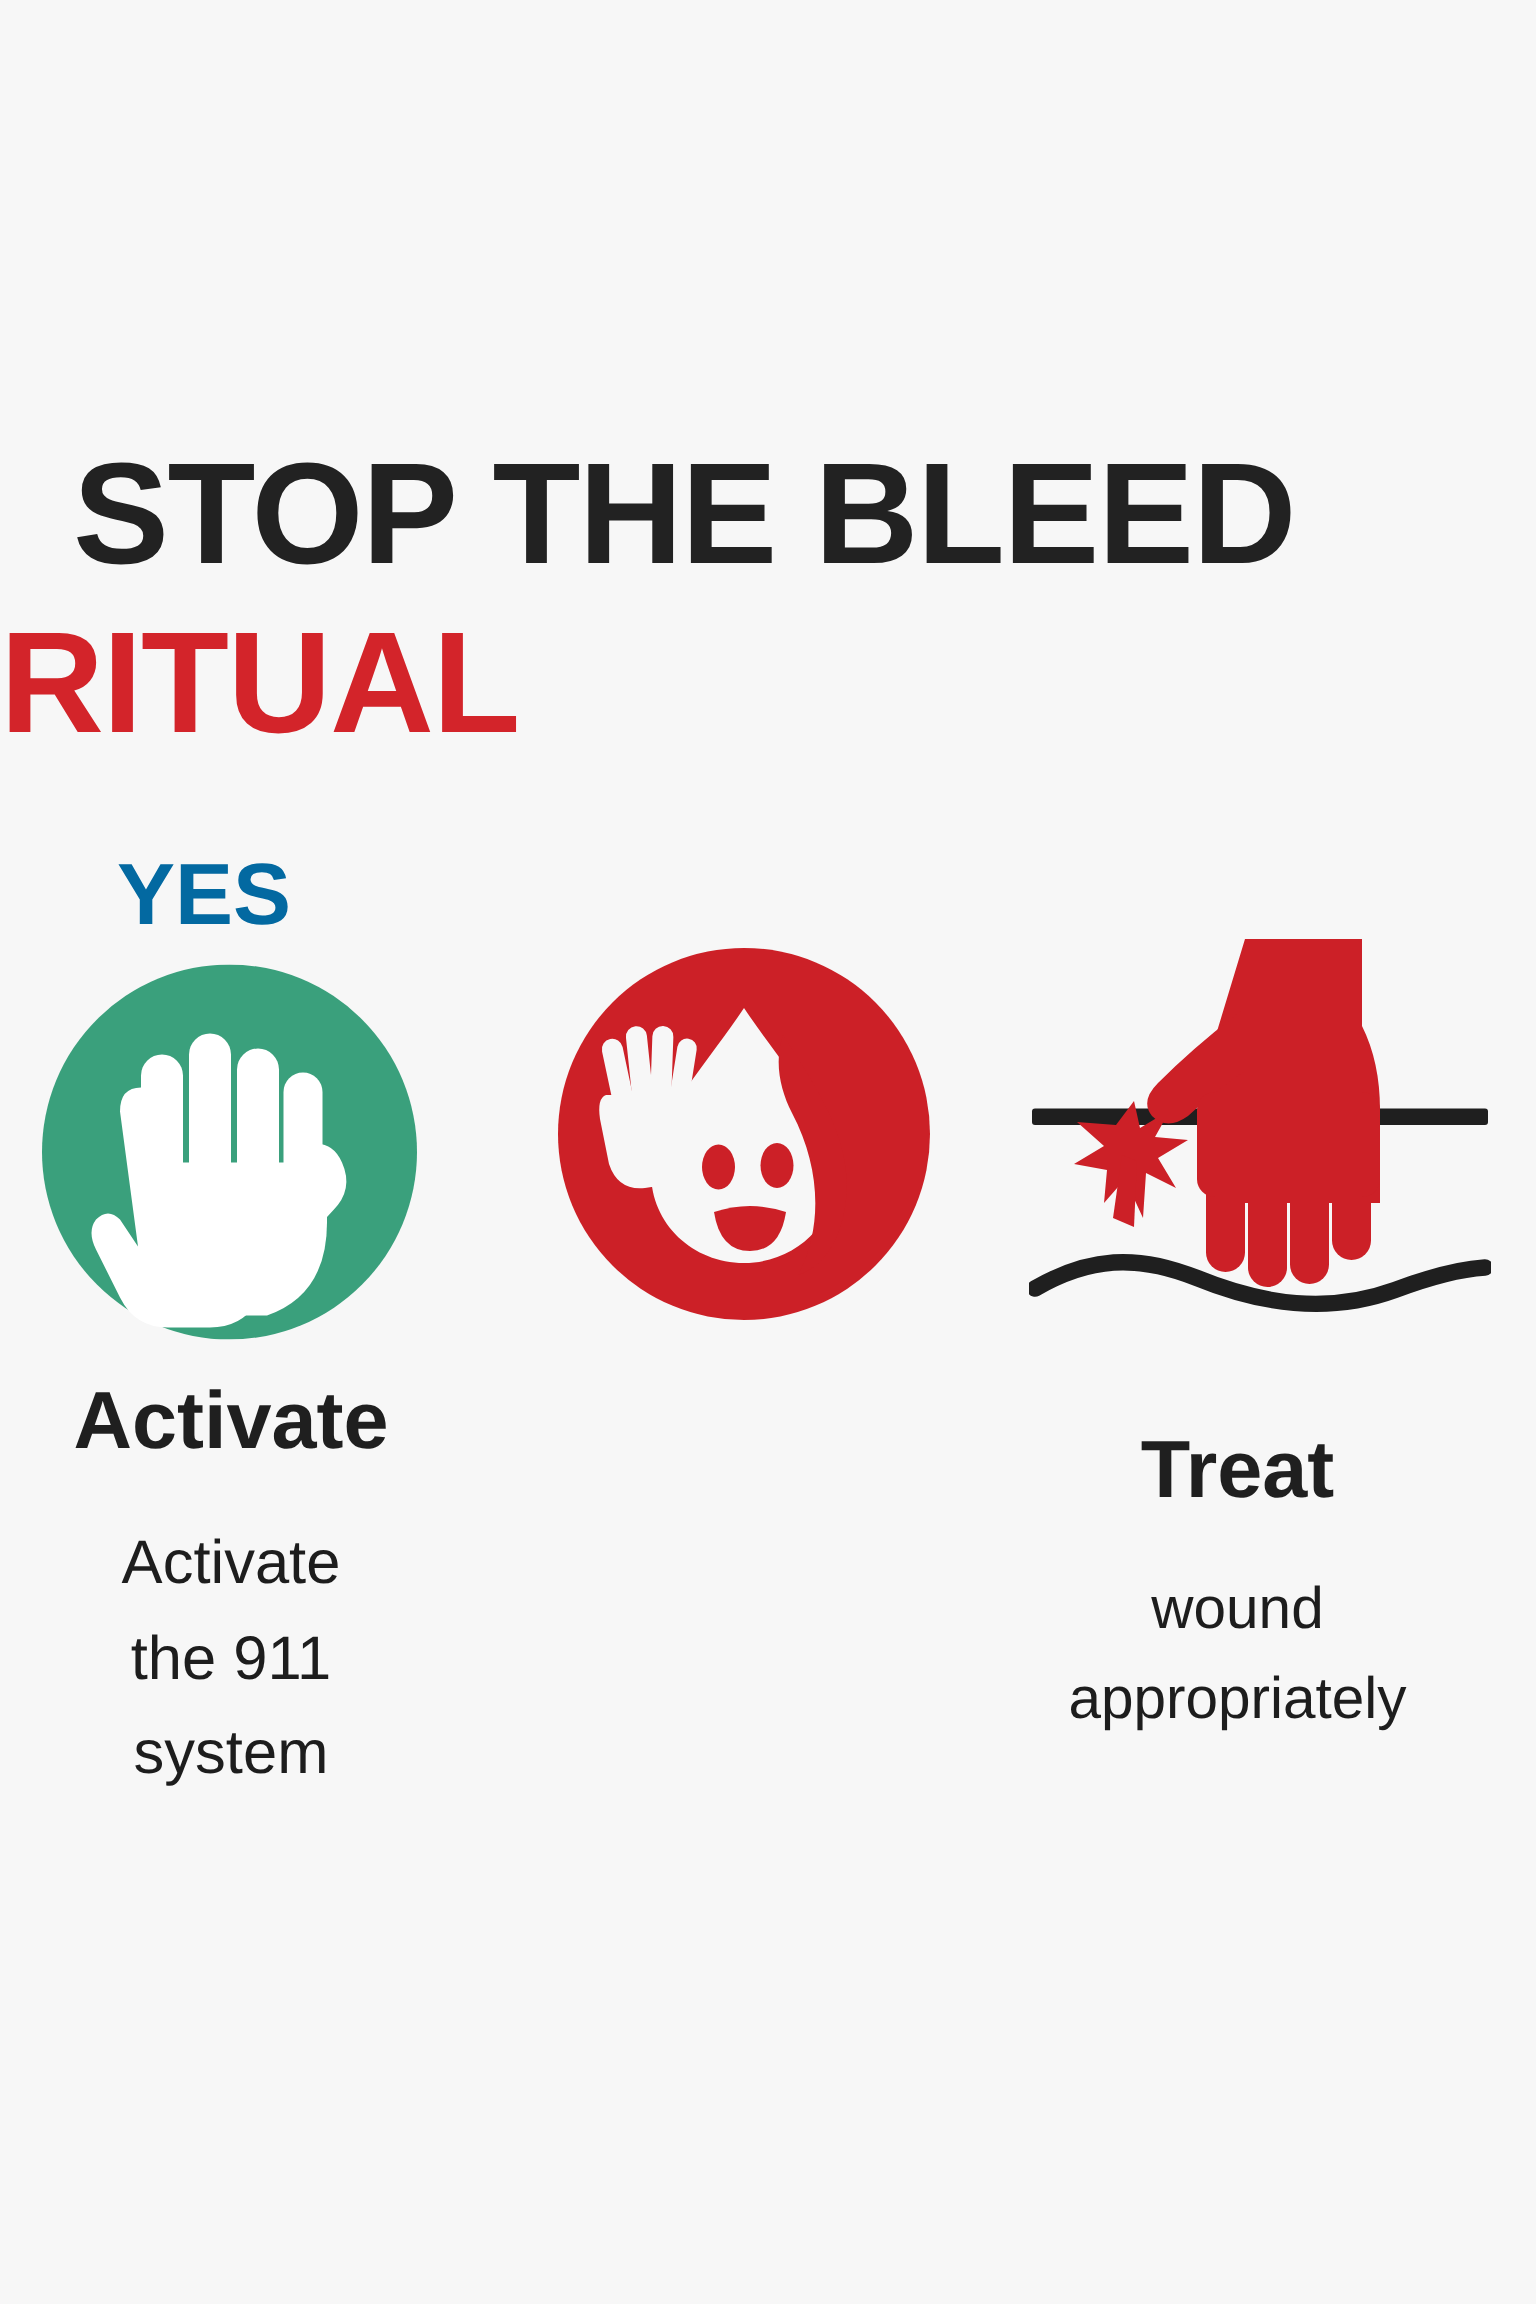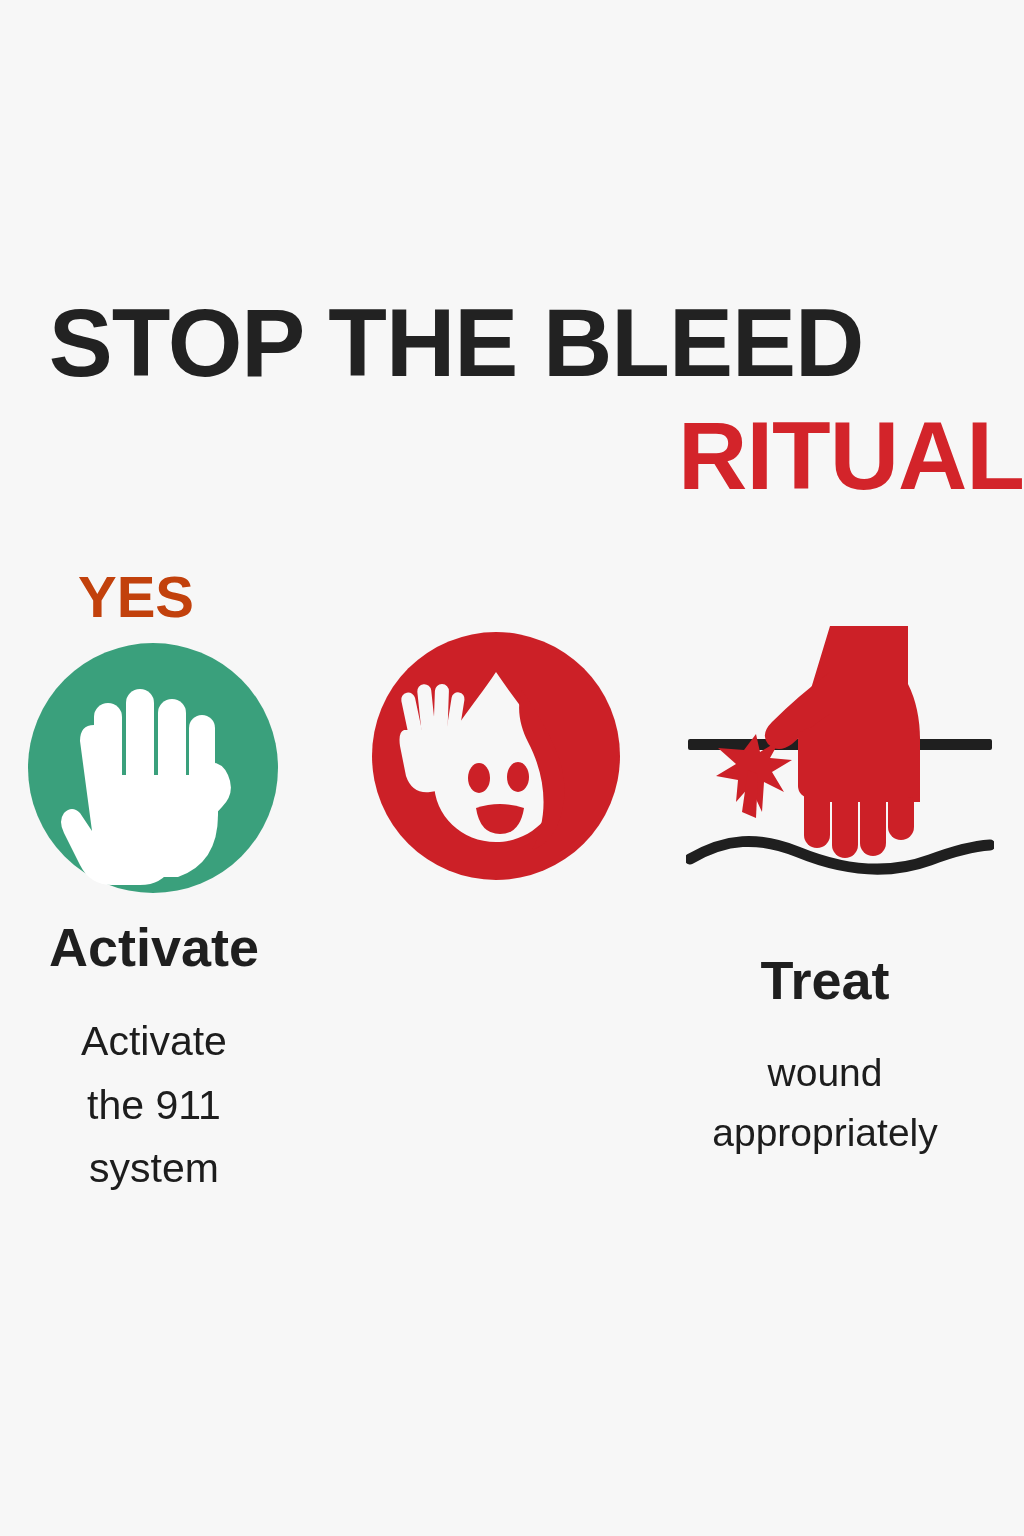--- a/index.html
+++ b/index.html
@@ -32,41 +32,41 @@
     letter-spacing: -1px;
     line-height: 1.0;
     color: #222222;
     white-space: nowrap;
   }
   .title-sub {
     position: absolute;
     left: 0;
     top: 408px;
     width: 1024px;
-    text-align: right;
+    text-align: left;
     font-family: "Liberation Sans", sans-serif;
     font-weight: bold;
     font-size: 96px;
     letter-spacing: -1px;
     line-height: 1.0;
     color: #d3242a;
     white-space: nowrap;
   }
 
   
   .yes-label {
     position: absolute;
     left: 78px;
     top: 568px;
     font-family: "Liberation Sans", sans-serif;
     font-weight: bold;
     font-size: 58px;
     line-height: 1.0;
     letter-spacing: 0px;
-    color: #c2410c;
+    color: #0369a1;
   }
 
   
   .col {
     position: absolute;
     top: 920px;
     width: 320px;
     text-align: center;
   }
   .col-1 { left: -6px; }

